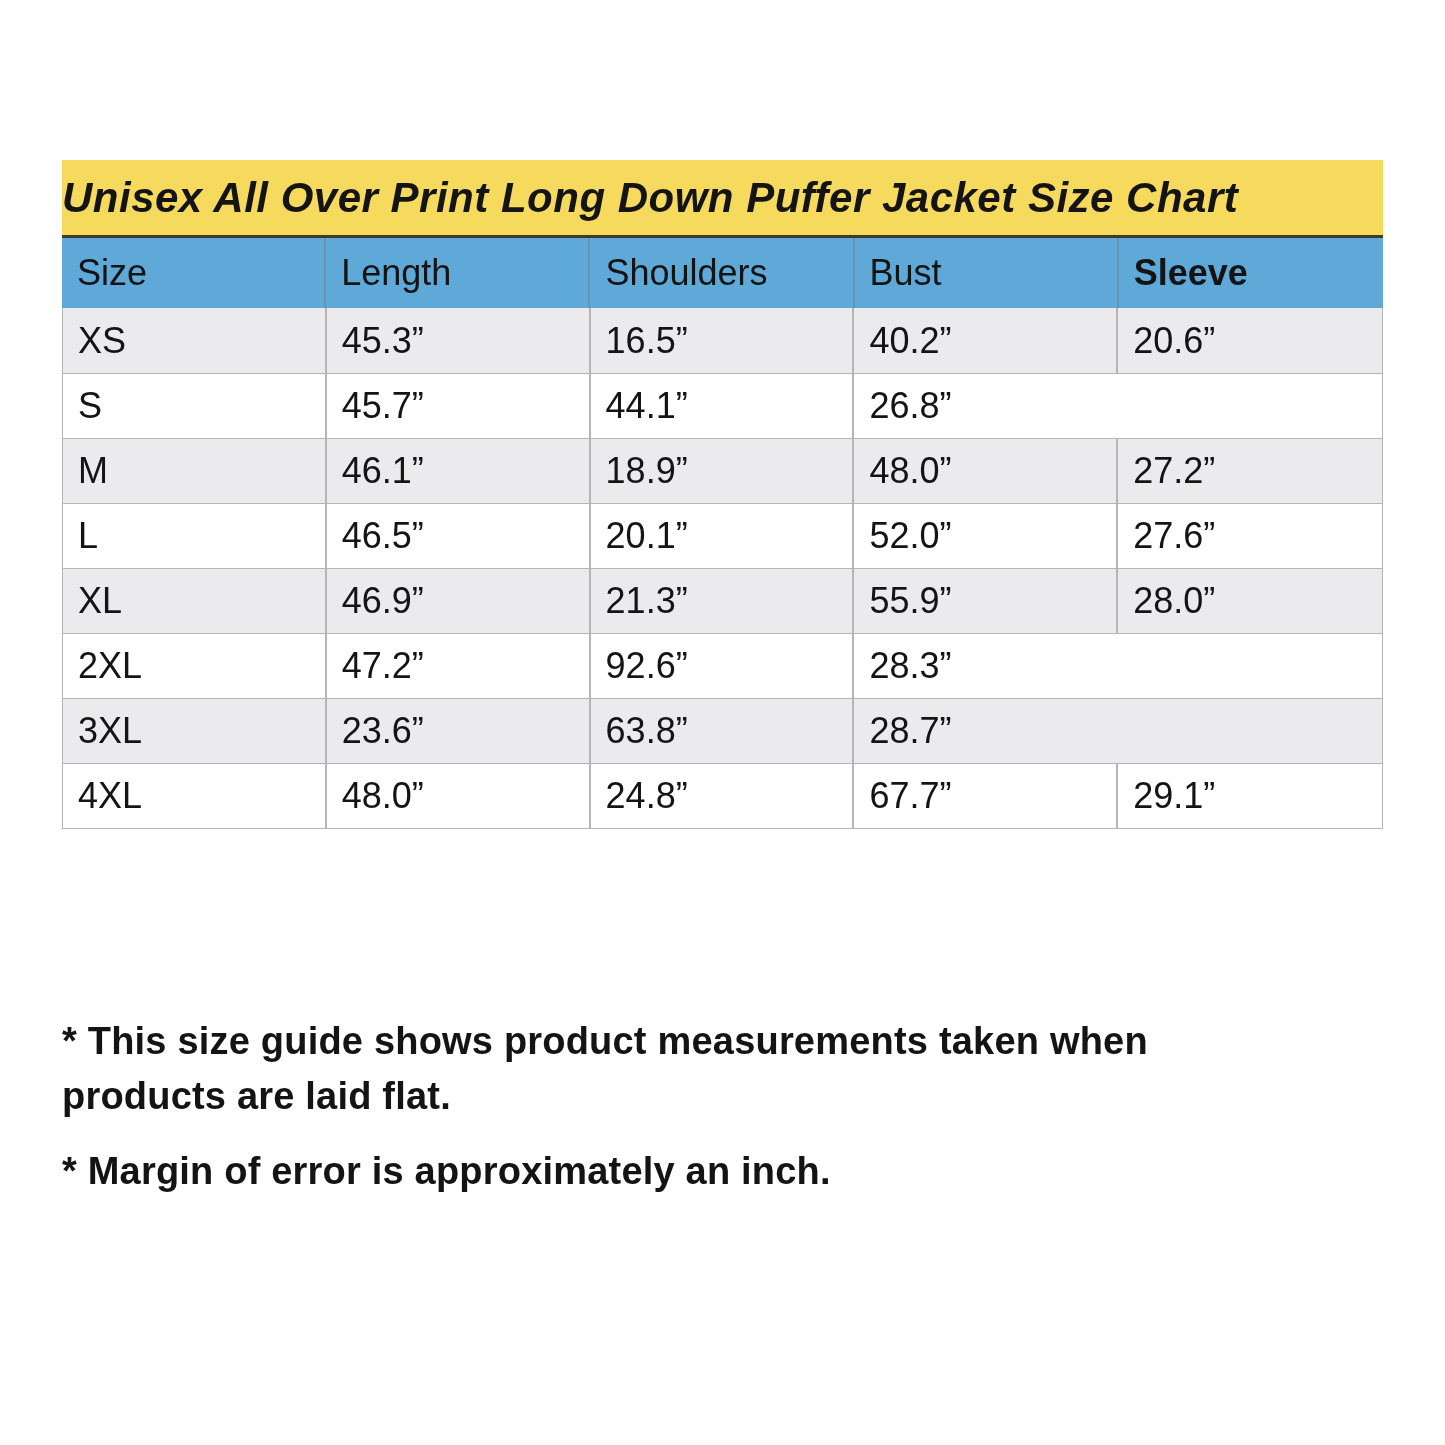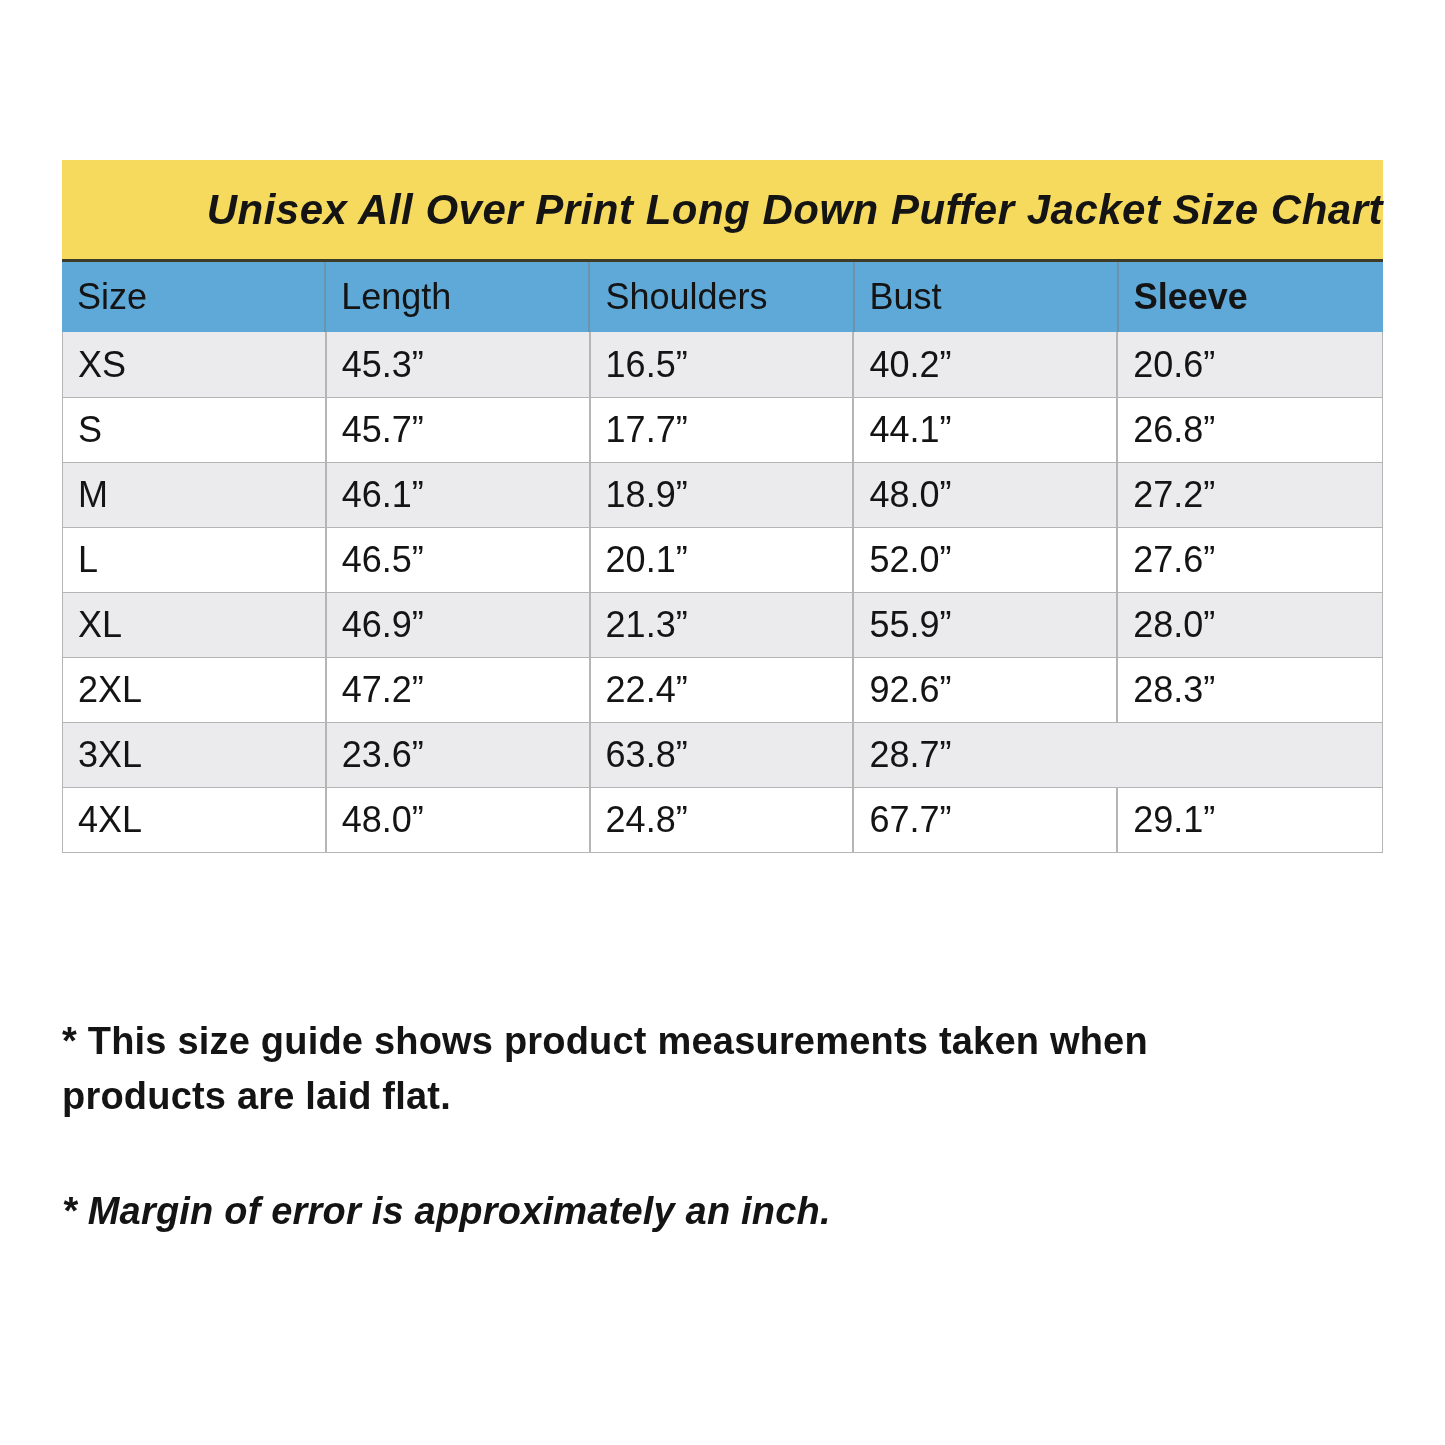--- a/index.html
+++ b/index.html
@@ -20,22 +20,22 @@
     color:var(--text);
     overflow:hidden;
   }
   .size-table{
     position:absolute;
     left:62px; top:160px;
     width:1321px;
   }
   .title-bar{
     background:var(--title-bg);
-    height:102px;
-    display:flex;align-items:center;justify-content:flex-end;
+    height:78px;
+    display:flex;align-items:center;justify-content:flex-start;
     border-bottom:3px solid var(--title-divider);
   }
   .title-bar span{
     font-size:42px;
     font-weight:bold;
     font-style:italic;
     letter-spacing:0.5px;
     white-space:nowrap;
   }
   .header-row{
@@ -71,21 +71,21 @@
     position:absolute;
     left:62px; top:1014px;
     width:1235px;
   }
   .notes p{
     font-size:38px;
     font-weight:bold;
     line-height:55px;
     letter-spacing:0.2px;
   }
-  .notes p + p{margin-top:60px;font-style:italic;}
+  .notes p + p{margin-top:20px;}
 </style>
 </head>
 <body>
 
 <div class="size-table">
   <div class="title-bar">
     <span>Unisex All Over Print Long Down Puffer Jacket Size Chart</span>
   </div>
   <div class="header-row" id="header-row">
       <div class="cell">Size</div>
@@ -98,21 +98,20 @@
       <div class="data-row alt">
         <div class="cell">XS</div>
         <div class="cell">45.3”</div>
         <div class="cell">16.5”</div>
         <div class="cell">40.2”</div>
         <div class="cell">20.6”</div>
       </div>
       <div class="data-row">
         <div class="cell">S</div>
         <div class="cell">45.7”</div>
-        <div class="cell">17.7”</div>
         <div class="cell">44.1”</div>
         <div class="cell">26.8”</div>
       </div>
       <div class="data-row alt">
         <div class="cell">M</div>
         <div class="cell">46.1”</div>
         <div class="cell">18.9”</div>
         <div class="cell">48.0”</div>
         <div class="cell">27.2”</div>
       </div>
@@ -126,21 +125,20 @@
       <div class="data-row alt">
         <div class="cell">XL</div>
         <div class="cell">46.9”</div>
         <div class="cell">21.3”</div>
         <div class="cell">55.9”</div>
         <div class="cell">28.0”</div>
       </div>
       <div class="data-row">
         <div class="cell">2XL</div>
         <div class="cell">47.2”</div>
-        <div class="cell">22.4”</div>
         <div class="cell">92.6”</div>
         <div class="cell">28.3”</div>
       </div>
       <div class="data-row alt">
         <div class="cell">3XL</div>
         <div class="cell">23.6”</div>
         <div class="cell">63.8”</div>
         <div class="cell">28.7”</div>
       </div>
       <div class="data-row">

